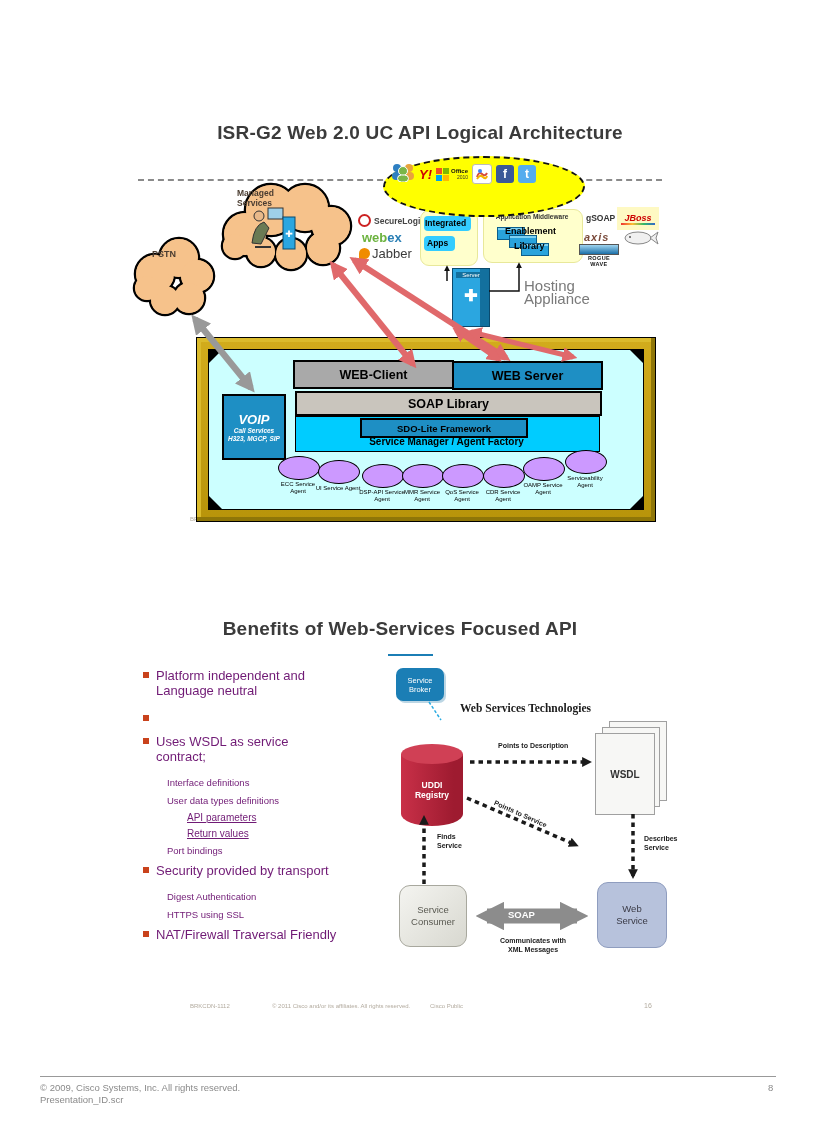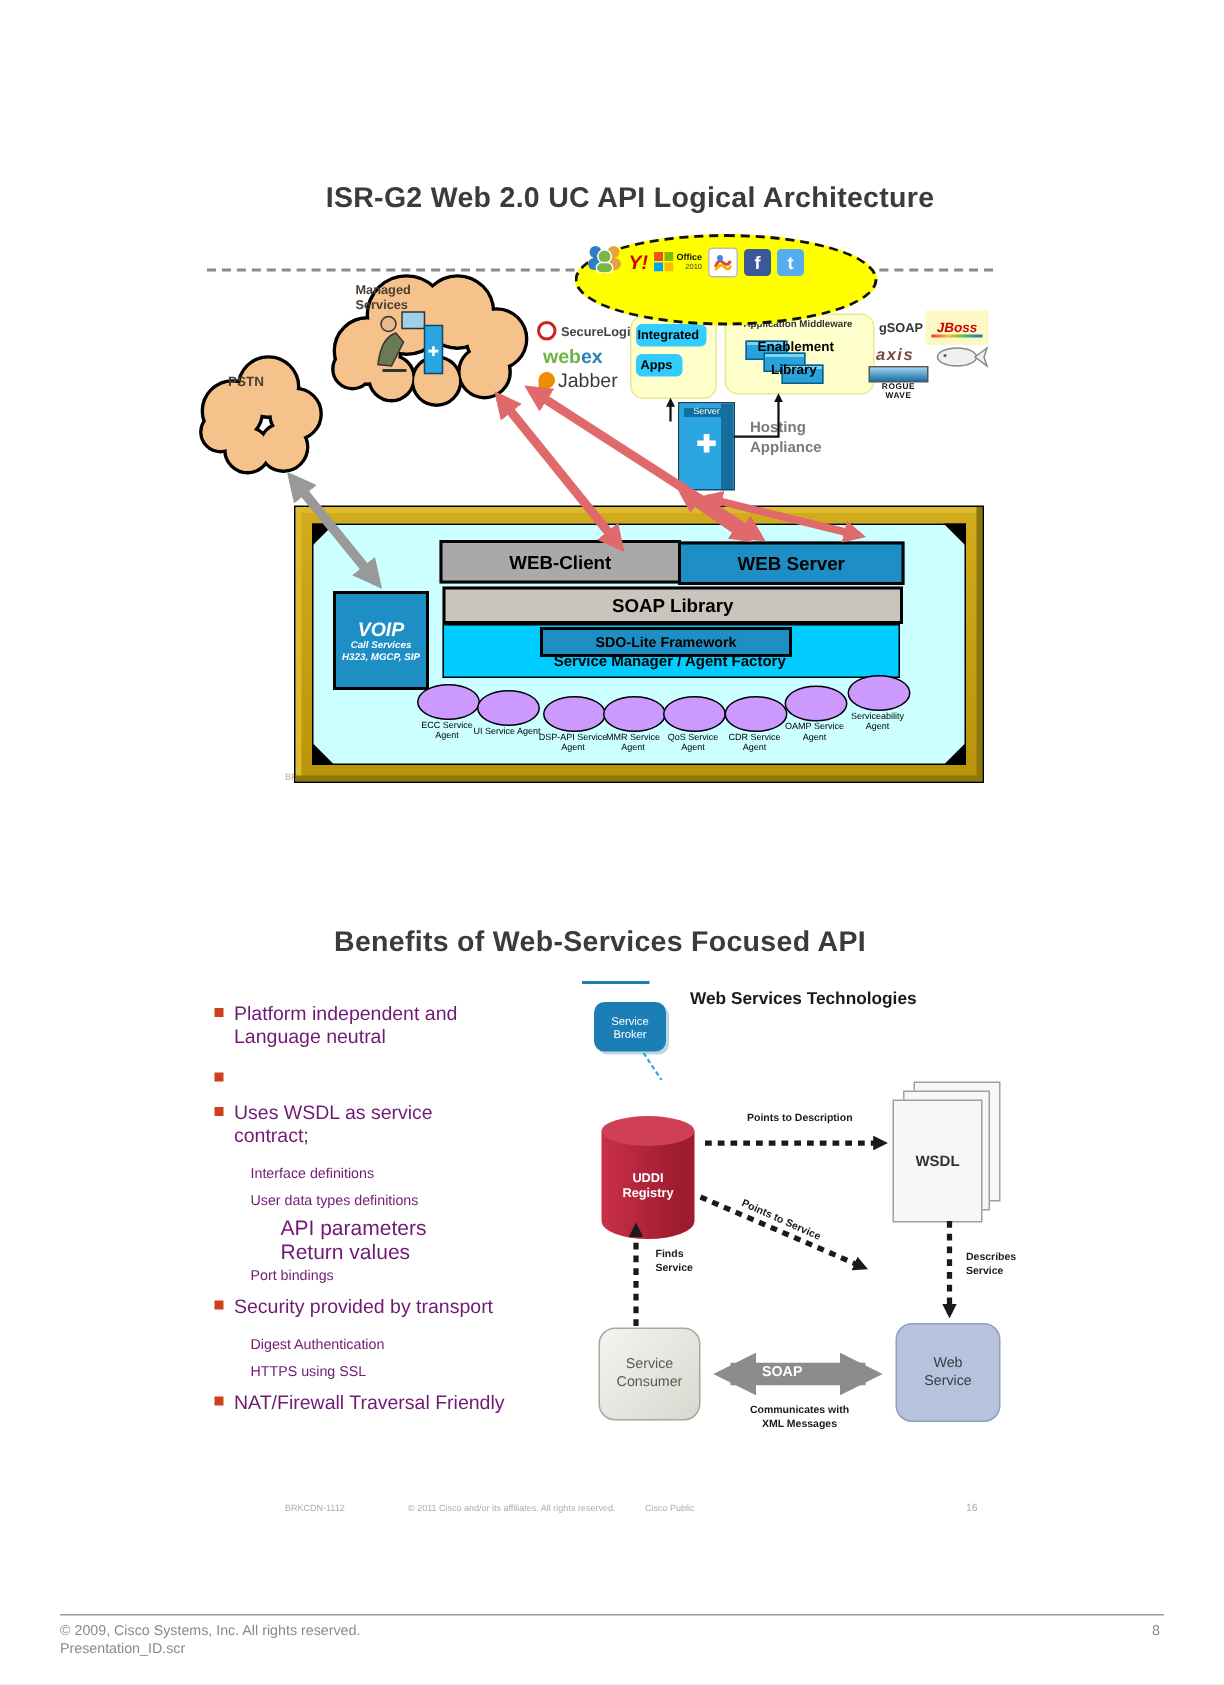--- a/index.html
+++ b/index.html
@@ -34,21 +34,21 @@
   .band{background:#00CCFF;border:1px solid #000;}
   .agent-oval{background:#CC99FF;border:1.5px solid #000;border-radius:50%;width:40px;height:22px;}
   .agent-label{font-size:6px;line-height:7px;color:#000;text-align:center;width:46px;}
   .slide-footer{font-size:6px;color:#b3ab9f;}
   
   .bullets{list-style:none;margin:0;padding:0;color:#701a75;}
   .bullets li{display:flex;}
   .l1{font-size:13px;line-height:15px;margin:0 0 13px 0;}
   .l1 .bsq{width:6px;height:6px;background:#C9421C;margin:4px 7px 0 0;flex:0 0 auto;}
   .l2{font-size:9.5px;line-height:11px;margin:0 0 7px 24px;}
-  .l3{font-size:14px;line-height:10px;margin:0 0 6px 44px;}
+  .l3{font-size:10px;line-height:10px;margin:0 0 6px 44px;text-decoration:underline;}
   
   .rbox{border-radius:11px;display:flex;align-items:center;justify-content:center;text-align:center;font-weight:normal;}
   .broker{background:#1B7EB5;color:#fff;font-size:7.5px;line-height:9px;border-radius:7px;
           box-shadow:2px 2px 0 #bcd6e4;}
   .consumer{background:linear-gradient(135deg,#F4F4F0,#D8D8D0);border:1.5px solid #A8A89E;color:#5a5a52;
             font-size:9.5px;line-height:12px;}
   .webservice{background:#B7C2DC;border:1.5px solid #8F9DBF;color:#3a3a46;font-size:9.5px;line-height:12px;}
   .dlabel{font-weight:bold;color:#1a1a1a;font-size:7px;line-height:8.5px;}
   .cyl-top{background:#D04055;border-radius:50%;}
   .cyl-body{background:linear-gradient(90deg,#C93048,#9E1B30 85%);}
@@ -194,21 +194,21 @@
     </svg>
     <div class="abs" style="left:579px;top:244px;width:40px;text-align:center;">
       <div style="height:9px;background:linear-gradient(180deg,#9fd4ef,#1b6fa8);border:1px solid #555;"></div>
       <div style="font-size:5.5px;font-weight:bold;color:#111;letter-spacing:.4px;">ROGUE WAVE</div>
     </div>
 
     <div class="abs" style="left:452px;top:268px;width:36px;height:57px;background:linear-gradient(90deg,#2BA6E0 0 76%,#13709E 76%);border:1px solid #0a4a6e;z-index:4;">
       <div style="margin:3px 3px 0 3px;background:#13709E;color:#fff;font-size:6px;text-align:center;">Server</div>
       <div style="color:#fff;font-size:16px;font-weight:bold;text-align:center;margin-top:8px;">✚</div>
     </div>
-    <div class="abs" style="left:500px;top:279px;width:72px;font-size:10px;line-height:13px;font-weight:bold;color:#7a7a7a;">Hosting Appliance</div>
+    <div class="abs" style="left:524px;top:279px;width:72px;font-size:15px;line-height:13px;font-weight:normal;color:#7a7a7a;">Hosting Appliance</div>
 
     <div class="abs frame-outer" style="left:196px;top:337px;width:458px;height:183px;z-index:3;">
       <div class="frame-inner"></div>
       <div class="abs corner" style="left:11px;top:11px;border-width:15px 15px 0 0;border-color:#000 transparent transparent transparent;"></div>
       <div class="abs corner" style="right:11px;top:11px;border-width:0 15px 15px 0;border-color:transparent #000 transparent transparent;"></div>
       <div class="abs corner" style="left:11px;bottom:11px;border-width:15px 0 0 15px;border-color:transparent transparent transparent #000;"></div>
       <div class="abs corner" style="right:11px;bottom:11px;border-width:0 0 15px 15px;border-color:transparent transparent #000 transparent;"></div>
     </div>
 
     <div class="abs archbox gray-box" style="left:293px;top:360px;width:157px;height:25px;font-size:12.5px;z-index:4;">WEB-Client</div>
@@ -287,21 +287,21 @@
       <li class="l2">
           <span>HTTPS using SSL</span>
         </li>
       <li class="l1">
           <span class="bsq"></span>
           <span style="width:240px;">NAT/Firewall Traversal Friendly</span>
         </li>
     </ul>
 
     <div class="abs rbox broker" style="left:396px;top:668px;width:48px;height:33px;">Service Broker</div>
-    <div class="abs" style="left:460px;top:660px;font-size:11.5px;font-weight:bold;color:#1a1a1a;">Web Services Technologies</div>
+    <div class="abs" style="left:460px;top:702px;font-size:11.5px;font-weight:bold;color:#1a1a1a;font-family:Liberation Serif, serif;">Web Services Technologies</div>
 
     <div class="abs" style="left:401px;top:744px;width:84px;height:90px;">
       <div class="cyl-body" style="position:absolute;left:0;top:10px;width:62px;height:72px;border-radius:0 0 31px 31px / 0 0 12px 12px;"></div>
       <div class="cyl-top" style="position:absolute;left:0;top:0;width:62px;height:20px;"></div>
       <div style="position:absolute;left:11px;top:36px;width:40px;text-align:center;color:#fff;font-weight:bold;font-size:8.5px;line-height:10px;">UDDI Registry</div>
     </div>
 
     <div class="abs wsdl-page" style="left:609px;top:721px;width:56px;height:78px;"></div>
     <div class="abs wsdl-page" style="left:602px;top:727px;width:56px;height:78px;"></div>
     <div class="abs wsdl-page" style="left:595px;top:733px;width:58px;height:80px;display:flex;align-items:center;justify-content:center;font-size:10px;font-weight:bold;color:#333;">WSDL</div>

